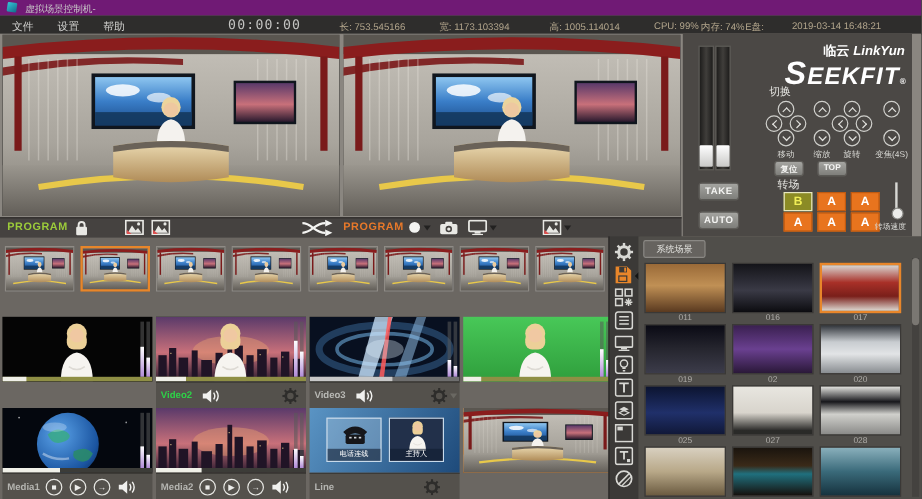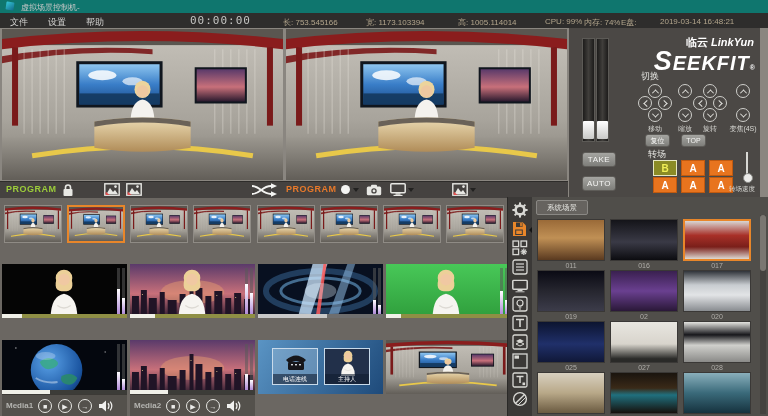--- a/index.html
+++ b/index.html
@@ -1,21 +1,21 @@
 <!DOCTYPE html>
 <html><head>
 <meta charset="utf-8">
 <style>
   html,body{margin:0;padding:0;background:#333;}
   #app{position:relative;width:768px;height:416px;overflow:hidden;
        font-family:"Liberation Sans","DejaVu Sans",sans-serif;
        background:#6b6762;user-select:none;}
   .abs{position:absolute;}
   
-  .titlebar{left:0;top:0;width:768px;height:13px;background:#0f766e;}
+  .titlebar{left:0;top:0;width:768px;height:13px;background:#701a75;}
   .app-icon{left:6px;top:2px;width:8px;height:8px;background:linear-gradient(135deg,#35c8d8,#126a8a);transform:rotate(8deg);border-radius:1px;}
   .app-title{left:21px;top:2px;font-size:8px;color:#c8c8c8;}
   .menubar{left:0;top:13px;width:768px;height:15px;background:#2e2d2c;border-bottom:1px solid #1c1b1a;}
   .menu-item{top:16px;font-size:9px;color:#d2d2d0;cursor:default;}
   .timer{left:190px;top:14px;font-size:11px;color:#c4c4c2;letter-spacing:1px;font-family:"DejaVu Sans Mono",monospace;}
   .stat{top:17px;font-size:8px;color:#b2a58c;white-space:nowrap;}
   
   .stage{left:0;top:28px;width:768px;height:169px;background:#8a8680;}
   .monitor{top:1px;width:281px;height:151px;background:#222;box-shadow:inset 0 0 0 1px #55524d;}
   
@@ -29,21 +29,21 @@
   .brand-reg{font-size:7px;font-style:normal;}
   .sec-label{color:#e6e6e2;font-size:9px;}
   .padbtn{width:12px;height:12px;border:1px solid #cfcfcb;border-radius:50%;display:flex;align-items:center;justify-content:center;}
   .chv{width:4px;height:4px;border-left:1.5px solid #e2e2de;border-top:1.5px solid #e2e2de;}
   .chv-up{transform:rotate(45deg) translate(1px,1px);}
   .chv-dn{transform:rotate(225deg) translate(1px,1px);}
   .chv-lf{transform:rotate(-45deg) translate(1px,1px);}
   .chv-rt{transform:rotate(135deg) translate(1px,1px);}
   .pad-label{font-size:7px;color:#d8d8d4;text-align:center;white-space:nowrap;transform:translateX(-50%);}
   .gbtn{background:linear-gradient(#a5a5a1,#7e7e7a);border:1px solid #5e5c58;border-radius:3px;color:#f4f4f2;
-        font-size:7px;display:flex;align-items:center;justify-content:center;font-weight:normal;}
+        font-size:7px;display:flex;align-items:center;justify-content:center;font-weight:bold;}
   .takebtn{width:32px;height:13px;font-size:8px;letter-spacing:0.5px;}
   .tr-cell{width:22px;height:14px;background:#e8741e;border:1px solid #c05a10;color:#fff;font-weight:bold;
            font-size:10px;display:flex;align-items:center;justify-content:center;}
   .tr-cell.sel{background:#8b8b25;border:1px solid #e8e8c0;color:#f0ee56;}
   .slider-track{width:2px;height:28px;background:#d8d8d4;}
   .slider-knob{position:absolute;left:-3px;width:8px;height:8px;border-radius:50%;background:#ececea;border:1px solid #8a8a86;}
   
   .toolbar{left:0;top:181px;width:568px;height:16px;background:#454240;border-top:1px solid #2e2c2a;}
   .tb-preview{left:6px;top:184px;font-size:9px;font-weight:bold;color:#9ccc3a;letter-spacing:0.5px;}
   .tb-program{left:286px;top:184px;font-size:9px;font-weight:bold;color:#e8792a;letter-spacing:0.5px;}
@@ -579,20 +579,39 @@
         <div class="vu-fill" style="height:50%"></div>
       </div>
     <div class="abs vu" style="right:2px">
         <div class="vu-fill" style="height:30%"></div>
       </div>
     <div class="abs prog">
         <div class="prog-fill" style="width:12%"></div>
       </div>
   </div>
 
+  <div class="abs vlabelbar" style="left:130px;top:318px;width:125px">
+    <span class="abs vlabel" style="color:#2ed148">Video2</span>
+    <svg class="abs" style="left:38px;top:5px;color:#f0f0ee" width="15" height="12" viewBox="0 0 15 12">
+        <use href="#sym-speaker"></use>
+      </svg>
+    <svg class="abs" style="right:6px;top:3px;color:#2e2d2b" width="14" height="16" viewBox="0 0 16 16">
+        <use href="#sym-gear"></use>
+      </svg>
+  </div>
+  <div class="abs vlabelbar" style="left:258px;top:318px;width:125px">
+    <span class="abs vlabel" style="color:#b8b8b4">Video3</span>
+    <svg class="abs" style="left:38px;top:5px;color:#f0f0ee" width="15" height="12" viewBox="0 0 15 12">
+        <use href="#sym-speaker"></use>
+      </svg>
+    <svg class="abs" style="right:10px;top:3px;color:#2e2d2b" width="14" height="16" viewBox="0 0 16 16">
+        <use href="#sym-gear"></use>
+      </svg>
+    <div class="abs caret" style="right:2px;top:9px;border-top-color:#6a6862"></div>
+  </div>
 
   <div class="abs vcell" style="left:2px;top:340px;width:125px">
     <svg class="abs" style="left:0;top:0" width="125" height="54" viewBox="0 0 126 54" preserveAspectRatio="none">
         <use href="#sym-globe"></use>
       </svg>
     <div class="abs vu" style="right:7px">
         <div class="vu-fill" style="height:40%"></div>
       </div>
     <div class="abs vu" style="right:2px">
         <div class="vu-fill" style="height:25%"></div>
@@ -661,20 +680,26 @@
     <div class="abs cbtn" style="left:56px;top:4px">
         <span>▶</span>
       </div>
     <div class="abs cbtn" style="left:76px;top:4px">
         <span>→</span>
       </div>
     <svg class="abs" style="left:96px;top:5px;color:#f0f0ee" width="15" height="12" viewBox="0 0 15 12">
         <use href="#sym-speaker"></use>
       </svg>
   </div>
+  <div class="abs vlabelbar" style="left:258px;top:394px;width:125px;height:22px">
+    <span class="abs vlabel" style="color:#b4b4b0">Line</span>
+    <svg class="abs" style="right:16px;top:3px;color:#2e2d2b" width="14" height="16" viewBox="0 0 16 16">
+        <use href="#sym-gear"></use>
+      </svg>
+  </div>
 
   <div class="abs sidebar">
     <svg class="abs sb-icon" style="top:5px" viewBox="0 0 16 16">
         <use href="#sym-gear"></use>
       </svg>
     <svg class="abs sb-icon" style="top:24px;color:#e8862a" viewBox="0 0 16 16">
         <use href="#sym-floppy"></use>
       </svg>
     <div class="abs" style="left:21px;top:29px;width:0;height:0;border-top:4px solid transparent;border-bottom:4px solid transparent;border-right:4px solid #141414"></div>
     <svg class="abs sb-icon" style="top:43px" viewBox="0 0 16 16">

